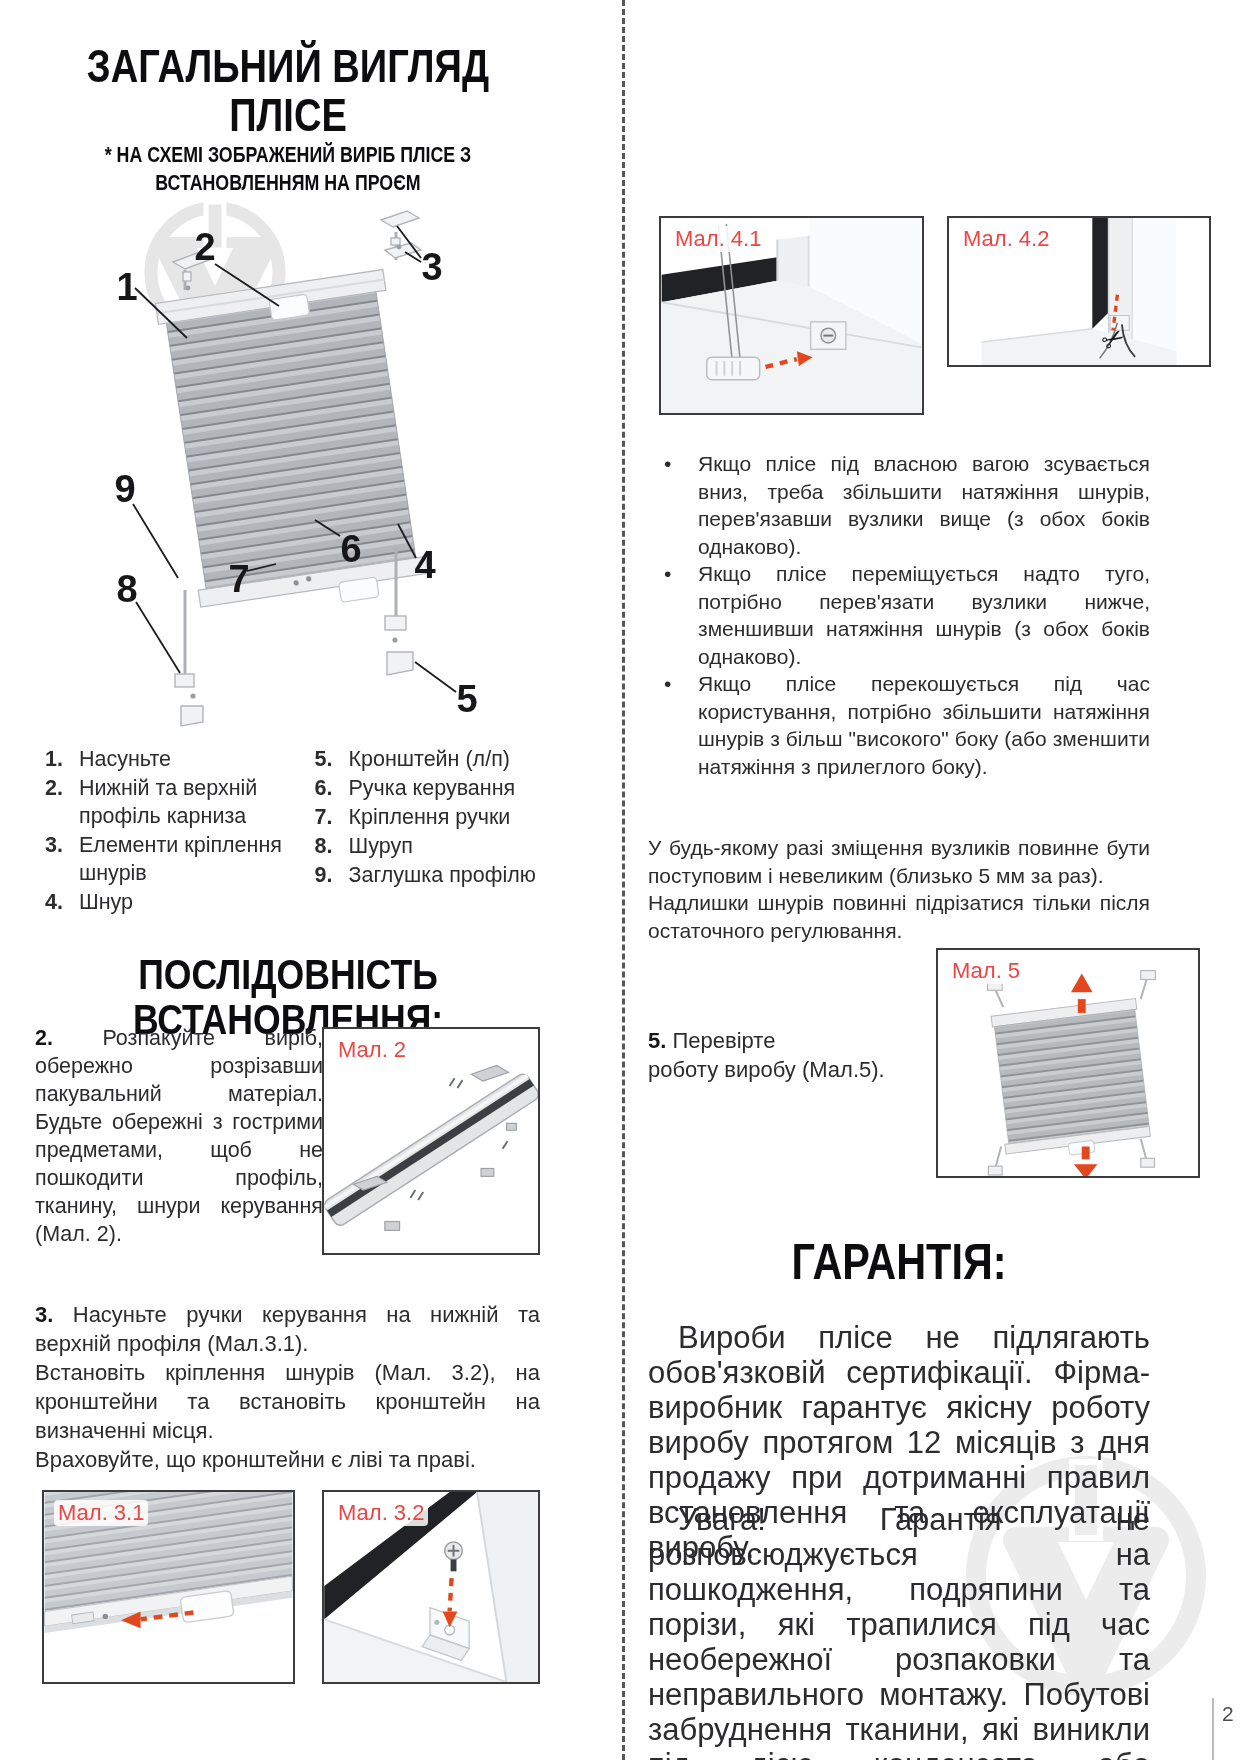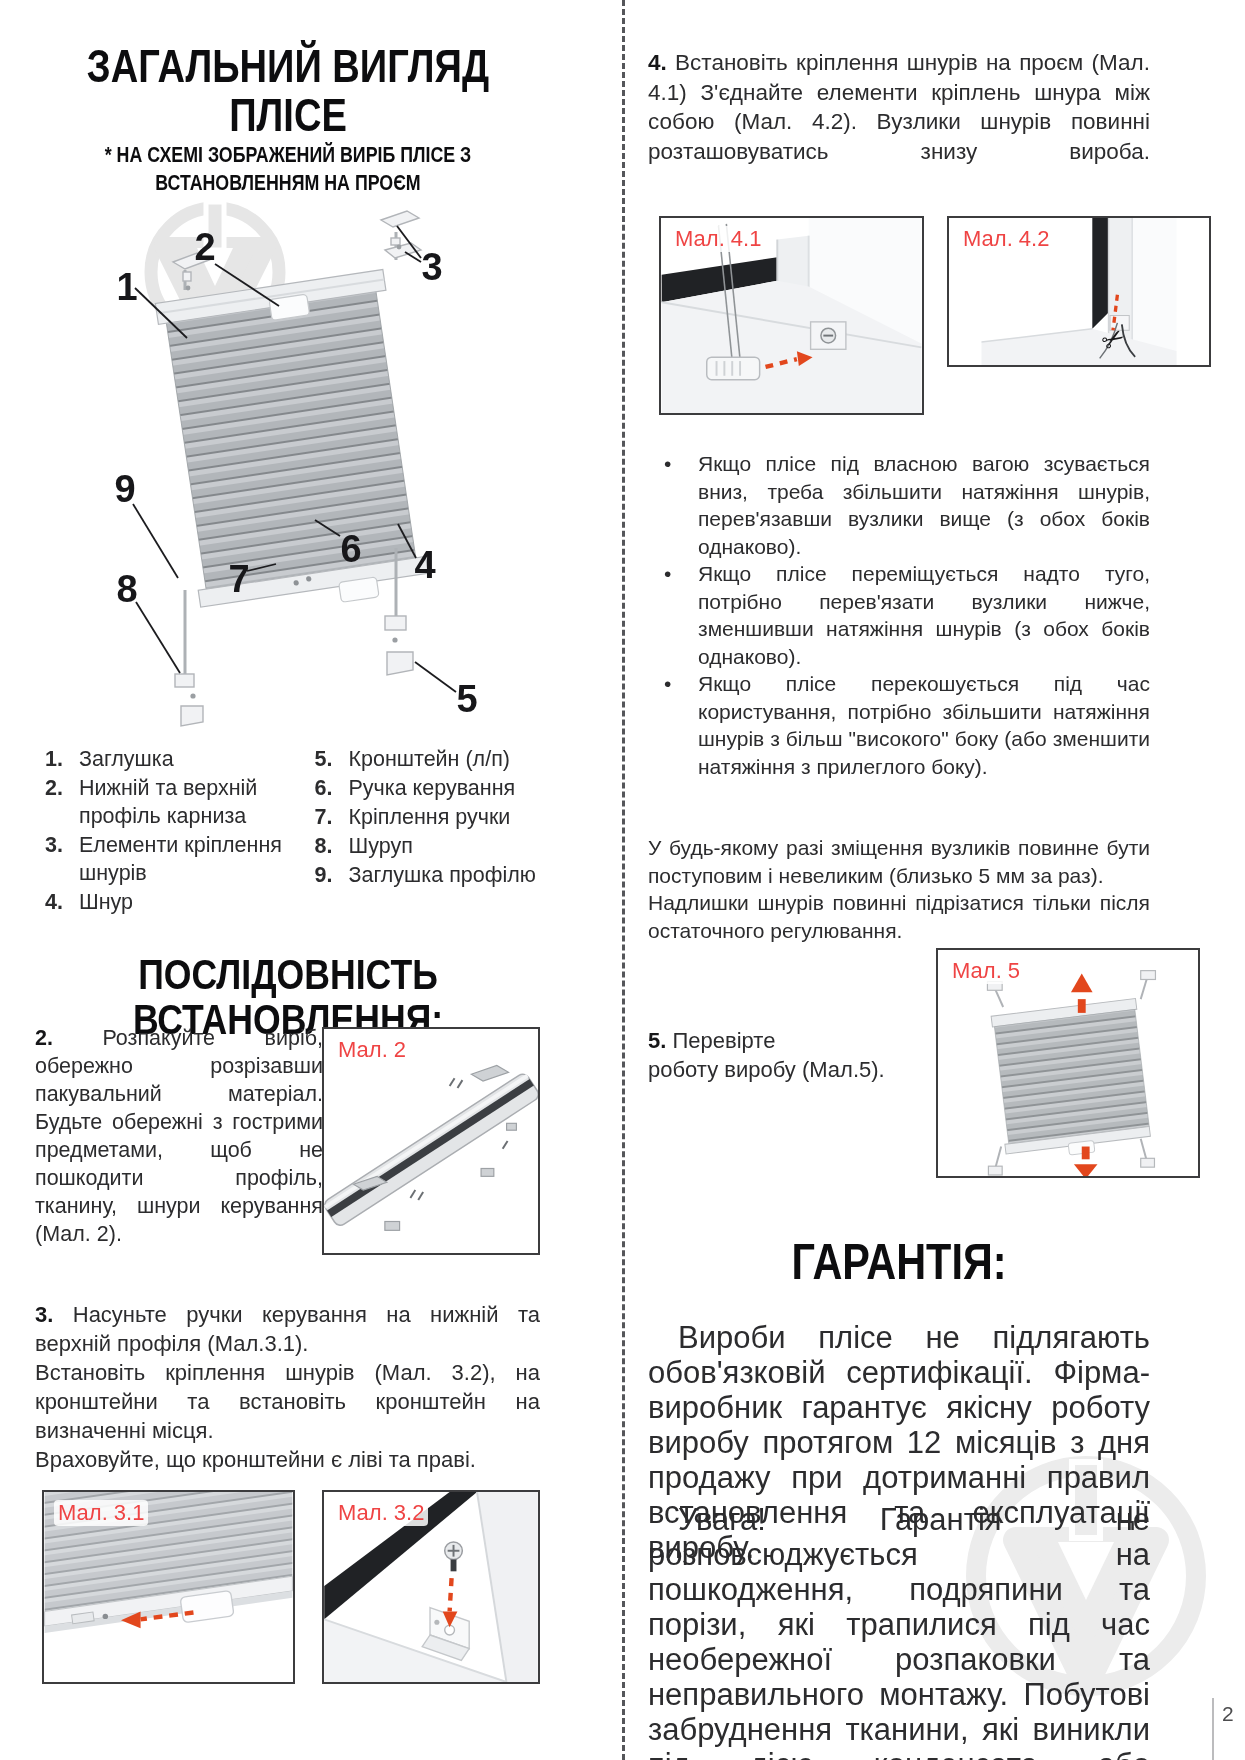--- a/index.html
+++ b/index.html
@@ -127,21 +127,21 @@
       <text class="callout" x="204" y="402">7</text>
       <text class="callout" x="92" y="412">8</text>
       <text class="callout" x="90" y="312">9</text>
     </g>
   </svg>
 
   <div class="abs legend" style="left:45px;top:745px;width:495px;">
     <div class="lcol1">
       <div class="li">
           <span class="num">1.</span>
-          <span class="txt">Заглушка</span>
+          <span class="txt">Насуньте</span>
         </div>
       <div class="li">
           <span class="num">2.</span>
           <span class="txt">Нижній та верхній профіль карниза</span>
         </div>
       <div class="li">
           <span class="num">3.</span>
           <span class="txt">Елементи кріплення шнурів</span>
         </div>
       <div class="li">
@@ -257,23 +257,20 @@
         <line x1="132" y1="54" x2="132" y2="66" stroke="#6f7377" stroke-width="2"></line>
         <rect x="129" y="69" width="6" height="12" fill="#3a3d41"></rect>
       </g>
       <g>
         <line x1="130" y1="88" x2="128" y2="122" stroke="#e2471d" stroke-width="4.5" stroke-dasharray="8 7"></line>
         <polygon points="121,122 136,122 128,138" fill="#e2471d"></polygon>
       </g>
     </svg>
   </div>
 
-  <div class="abs body-r4" style="left:648px;top:48px;width:502px;">
-    <span class="bnum">4.</span><span> Встановіть кріплення шнурів на проєм (Мал. 4.1) З'єднайте елементи кріплень шнура між собою (Мал. 4.2). Вузлики шнурів повинні розташовуватись знизу вироба.</span>
-  </div>
 
   <div class="figbox" style="left:659px;top:216px;width:265px;height:199px;">
     <div class="figlabel">Мал. 4.1</div>
     <svg class="figsvg" viewBox="0 0 265 199">
       <polygon points="0,58 118,40 118,64 0,86" fill="#202225"></polygon>
       <polygon points="118,22 150,18 150,199 118,199" fill="#eef0f2"></polygon>
       <line x1="118" y1="22" x2="118" y2="199" stroke="#d2d5d8" stroke-width="2"></line>
       <polygon points="150,0 265,0 265,199 150,199" fill="#fafbfc"></polygon>
       <line x1="150" y1="18" x2="150" y2="199" stroke="#dcdfe2" stroke-width="2"></line>
       <polygon points="0,86 118,64 150,70 265,128 265,199 0,199" fill="#f2f3f5"></polygon>

